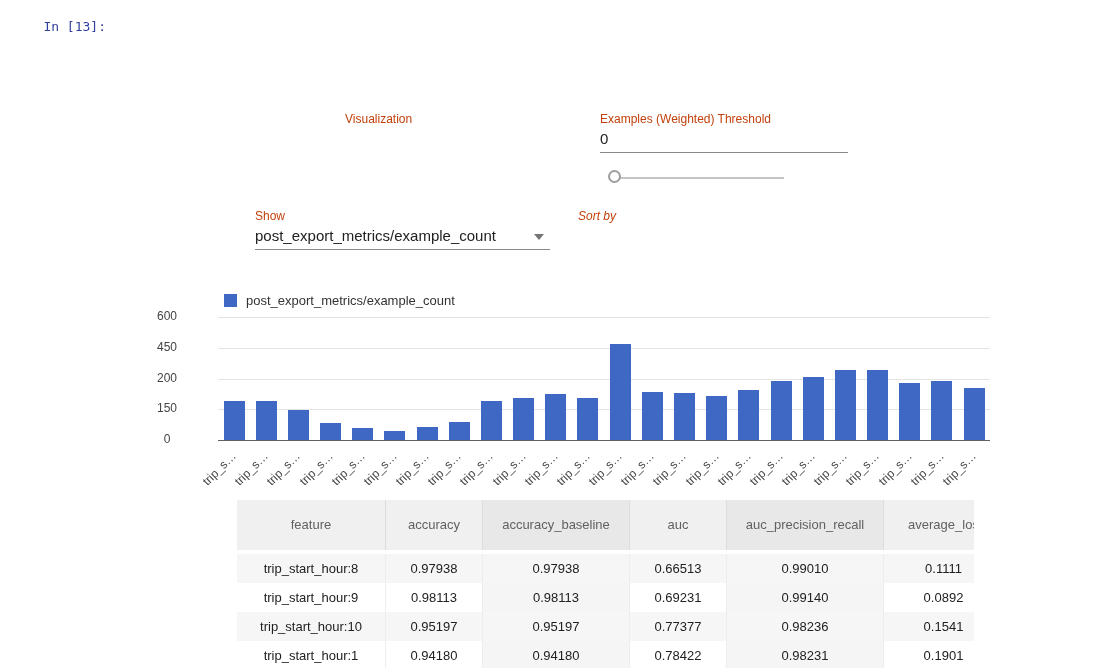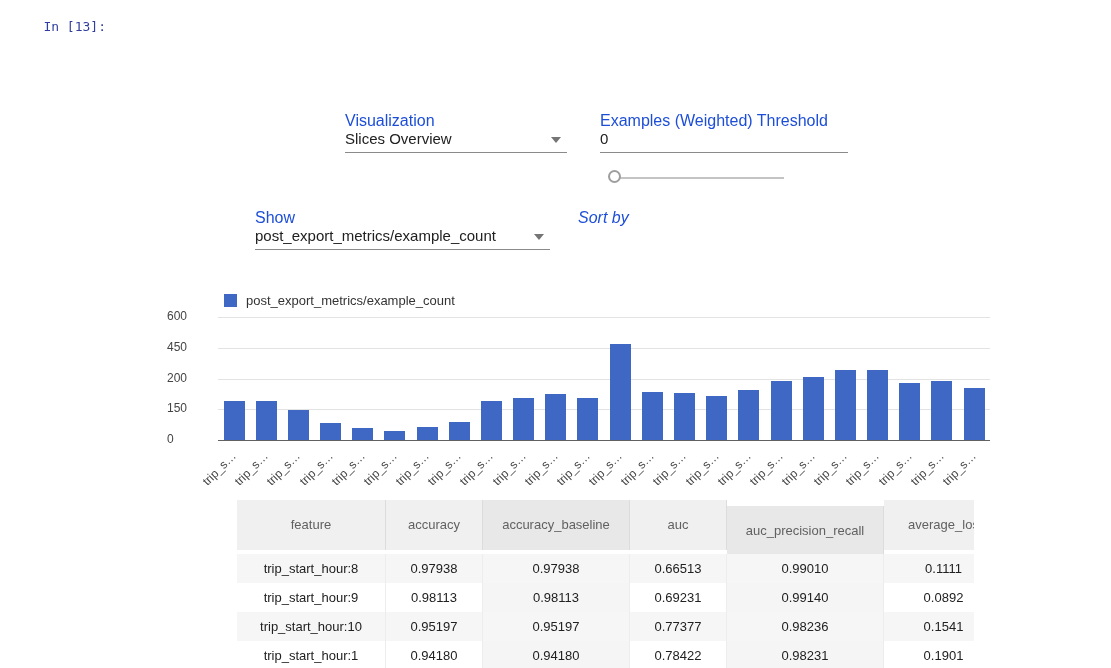--- a/index.html
+++ b/index.html
@@ -11,21 +11,21 @@
   .prompt { position:absolute; left:28px; top:19px; width:78px; text-align:right;
             font-family:"DejaVu Sans Mono", monospace; font-size:13px; color:#303F9F; }
   .code-box { position:absolute; left:113px; top:13px; width:985px; height:61px;
               background:#f7f7f7; border:1px solid #cfcfcf; padding:4px 8px; }
   .code-box pre { font-family:"DejaVu Sans Mono", monospace; font-size:13px; line-height:17px;
                   color:#000; white-space:pre; }
   .tok-comment { color:#408080; font-style:italic; }
   .tok-string { color:#BA2121; }
 
   
-  .ctl-label { position:absolute; font-size:16px; color:#1d4ed8; }
+  .ctl-label { position:absolute; font-size:12px; color:#c2410c; }
   .lbl-visualization { left:345px; top:112px; }
   .lbl-threshold { left:600px; top:112px; }
   .lbl-show { left:255px; top:209px; }
   .lbl-sort { left:578px; top:209px;font-style:italic; }
 
   .dropdown, .underline-input { position:absolute; height:24px; border-bottom:1px solid #8a8a8a; }
   .dd-visualization { left:345px; top:129px; width:222px; }
   .input-threshold  { left:600px; top:129px; width:248px; }
   .dd-show { left:255px; top:226px; width:295px; }
   .dd-sort { left:578px; top:226px; width:295px; }
@@ -40,22 +40,22 @@
                  background:#fff; border:2px solid #9e9e9e; }
 
   
   .legend { position:absolute; left:224px; top:293px; display:flex; align-items:center; gap:9px; }
   .legend-swatch { width:13px; height:13px; display:inline-block; }
   .legend-label { font-size:13px; color:#333; }
 
   #grid, #yaxis, #xlabels { position:absolute; inset:0; pointer-events:none; }
   .gridline { position:absolute; left:218px; width:772px; height:1px; background:#e3e3e3; }
   .gridline.baseline { background:#616161; }
-  .ytick { position:absolute; left:167px; width:46px; height:15px; line-height:15px;
-           text-align:left; font-size:12px; color:#444; }
+  .ytick { position:absolute; left:144px; width:46px; height:15px; line-height:15px;
+           text-align:center; font-size:12px; color:#444; }
   .bars { position:absolute; left:218px; top:317px; width:772px; height:123px;
           display:flex; align-items:flex-end; }
   .bar-slot { flex:1; display:flex; justify-content:center; align-items:flex-end; height:100%; }
   .bar { width:21px; }
   .xtick { position:absolute; top:447px; width:72px; text-align:right; font-size:12px; color:#444;
            transform:rotate(-45deg); transform-origin:100% 50%; }
 
   
   .table { position:absolute; left:237px; top:500px; width:737px; height:168px; overflow:hidden; }
   .thead { position:absolute; left:0; top:0; height:50px; white-space:nowrap; }
@@ -69,24 +69,20 @@
   .td.shade { background-image:linear-gradient(rgba(0,0,0,0.04),rgba(0,0,0,0.04)); }
 </style>
 </head>
 <body>
 
 <div class="page">
 
   <div class="prompt">In [13]:</div>
 
   <div class="ctl-label lbl-visualization">Visualization</div>
-  <div class="dropdown dd-visualization">
-    <span class="dd-value">Slices Overview</span>
-    <span class="dd-arrow"></span>
-  </div>
 
   <div class="ctl-label lbl-threshold">Examples (Weighted) Threshold</div>
   <div class="underline-input input-threshold">
     <span class="dd-value">0</span>
   </div>
 
   <div class="slider">
     <div class="slider-track"></div>
     <div class="slider-knob"></div>
   </div>
@@ -212,21 +208,21 @@
       <div class="xtick" style="left: 708.917px;">trip_s…</div>
       <div class="xtick" style="left: 741.083px;">trip_s…</div>
       <div class="xtick" style="left: 773.25px;">trip_s…</div>
       <div class="xtick" style="left: 805.417px;">trip_s…</div>
       <div class="xtick" style="left: 837.583px;">trip_s…</div>
       <div class="xtick" style="left: 869.75px;">trip_s…</div>
       <div class="xtick" style="left: 901.917px;">trip_s…</div>
     </div>
 
   <div class="table">
-    <div class="thead" id="thead"><div class="th" style="width: 149px;">feature</div><div class="th" style="width: 97px;">accuracy</div><div class="th shade" style="width: 147px;">accuracy_baseline</div><div class="th" style="width: 97px;">auc</div><div class="th shade" style="width: 157px; margin-top: 6px;">auc_precision_recall</div><div class="th" style="width: 120px;">average_los</div></div>
+    <div class="thead" id="thead"><div class="th" style="width: 149px;">feature</div><div class="th" style="width: 97px;">accuracy</div><div class="th shade" style="width: 147px;">accuracy_baseline</div><div class="th" style="width: 97px;">auc</div><div class="th shade" style="width: 157px;">auc_precision_recall</div><div class="th" style="width: 120px;">average_los</div></div>
     <div id="tbody">
         <div class="tr odd" style="top: 54px;"><div class="td" style="width: 149px; text-align: center;">trip_start_hour:8</div><div class="td" style="width: 97px;">0.97938</div><div class="td shade" style="width: 147px;">0.97938</div><div class="td" style="width: 97px;">0.66513</div><div class="td shade" style="width: 157px;">0.99010</div><div class="td" style="width: 120px;">0.1111</div></div>
         <div class="tr even" style="top: 83px;"><div class="td" style="width: 149px;">trip_start_hour:9</div><div class="td" style="width: 97px;">0.98113</div><div class="td shade" style="width: 147px;">0.98113</div><div class="td" style="width: 97px;">0.69231</div><div class="td shade" style="width: 157px;">0.99140</div><div class="td" style="width: 120px;">0.0892</div></div>
         <div class="tr odd" style="top: 112px;"><div class="td" style="width: 149px;">trip_start_hour:10</div><div class="td" style="width: 97px;">0.95197</div><div class="td shade" style="width: 147px;">0.95197</div><div class="td" style="width: 97px;">0.77377</div><div class="td shade" style="width: 157px;">0.98236</div><div class="td" style="width: 120px;">0.1541</div></div>
         <div class="tr even" style="top: 141px;"><div class="td" style="width: 149px;">trip_start_hour:1</div><div class="td" style="width: 97px;">0.94180</div><div class="td shade" style="width: 147px;">0.94180</div><div class="td" style="width: 97px;">0.78422</div><div class="td shade" style="width: 157px;">0.98231</div><div class="td" style="width: 120px;">0.1901</div></div>
       </div>
   </div>
 
 </div>
 

